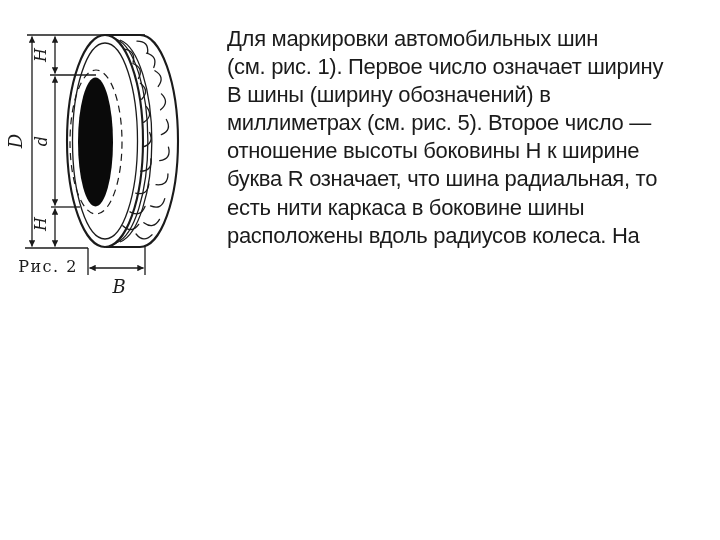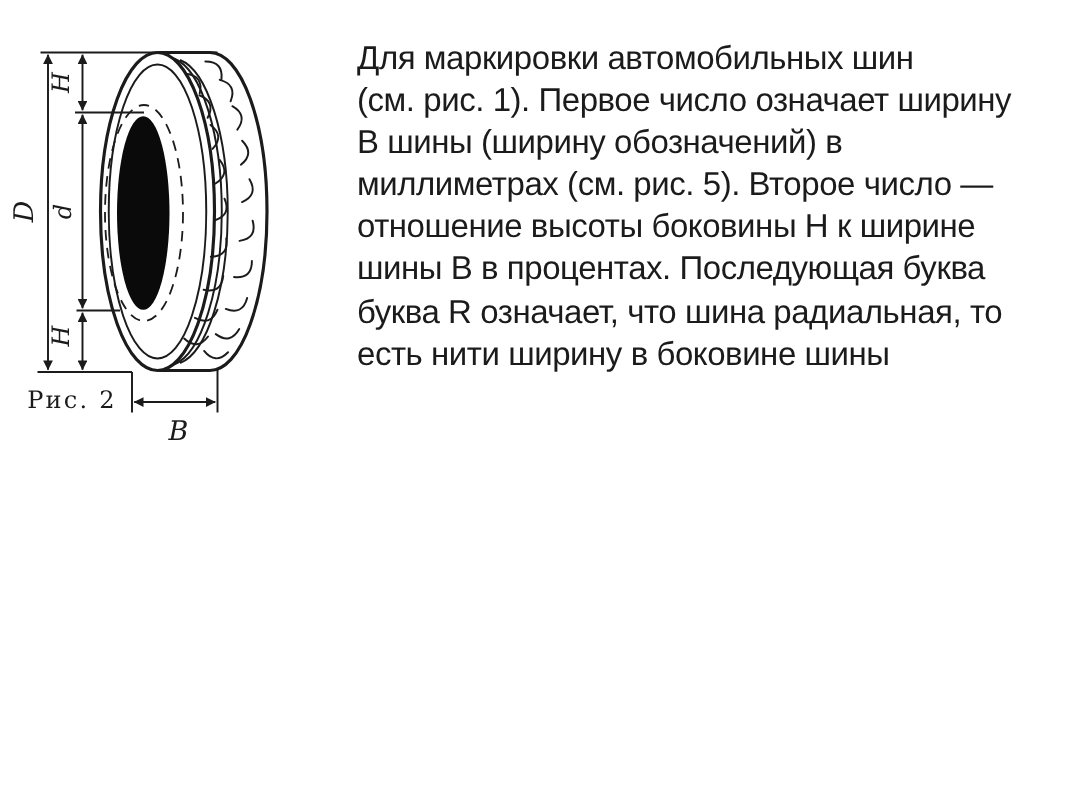--- a/index.html
+++ b/index.html
@@ -10,21 +10,21 @@
     overflow: hidden;
     font-family: "Liberation Sans", sans-serif;
   }
   .figure-wrap {
     position: absolute;
     left: 0; top: 0;
     width: 200px; height: 300px;
   }
   .article {
     position: absolute;
-    left: 238px; top: 25px;
+    left: 227px; top: 25px;
     width: 470px;
     font-size: 22px;
     line-height: 28.1px;
     letter-spacing: -0.3px;
     color: #1b1b1b;
     font-weight: 400;
   }
   .article .line { white-space: nowrap; }
   svg { display: block; }
   .ink { stroke: #1b1b1b; fill: none; }
@@ -115,16 +115,16 @@
     <text class="fig-caption" x="48" y="272" text-anchor="middle" font-size="16">Рис. 2</text>
   </svg>
 </div>
 
 <div class="article">
   <div class="line">Для маркировки автомобильных шин</div>
   <div class="line">(см. рис. 1). Первое число означает ширину</div>
   <div class="line">В шины (ширину обозначений) в</div>
   <div class="line">миллиметрах (см. рис. 5). Второе число —</div>
   <div class="line">отношение высоты боковины Н к ширине</div>
-  <div class="line">шины В в процентах. Последующая буква</div>
   <div class="line">буква R означает, что шина радиальная, то</div>
-  <div class="line">есть нити ширину в боковине шины</div>
+  <div class="line">есть нити каркаса в боковине шины</div>
+  <div class="line">расположены вдоль радиусов колеса. На</div>
 </div>
 
 </body></html>

